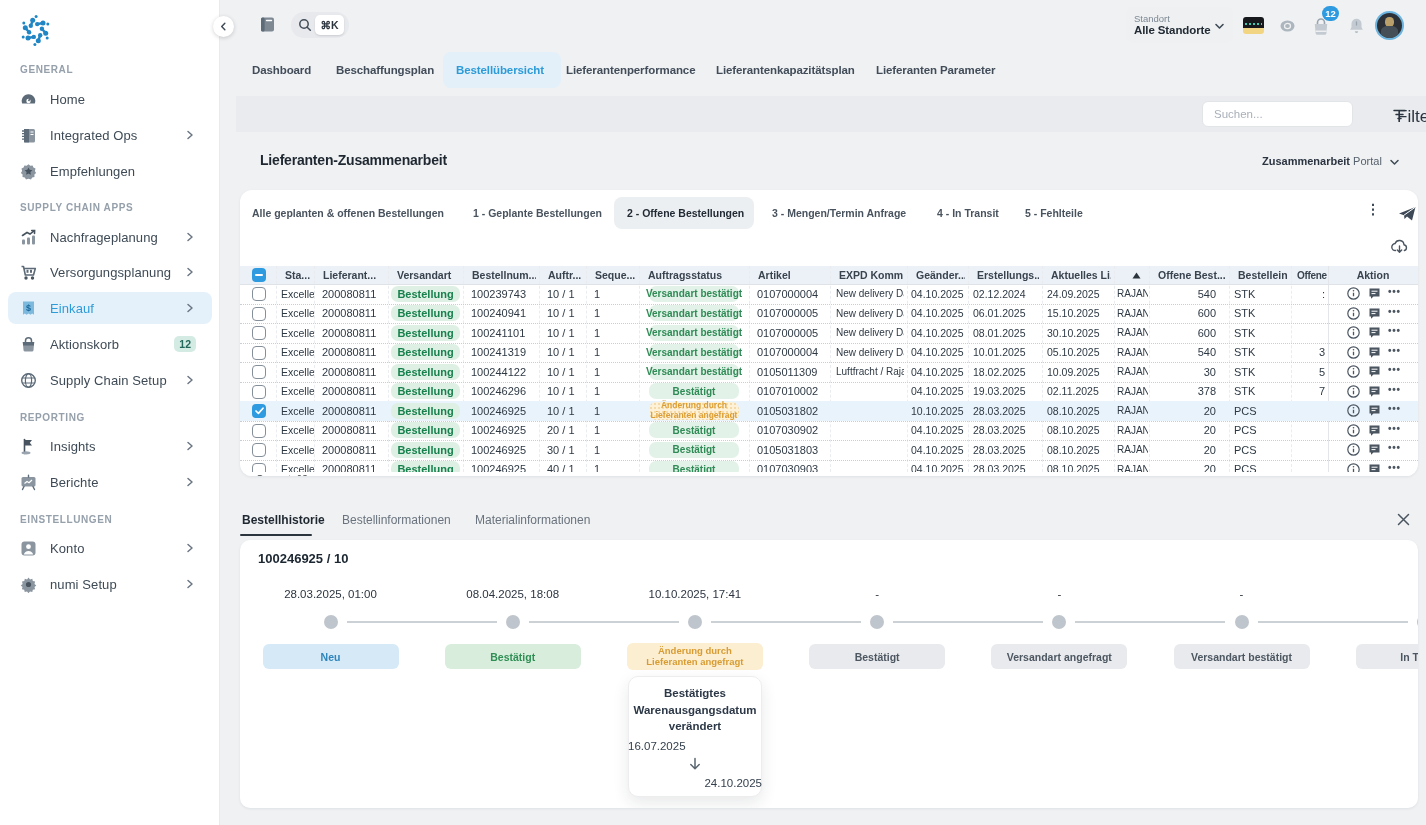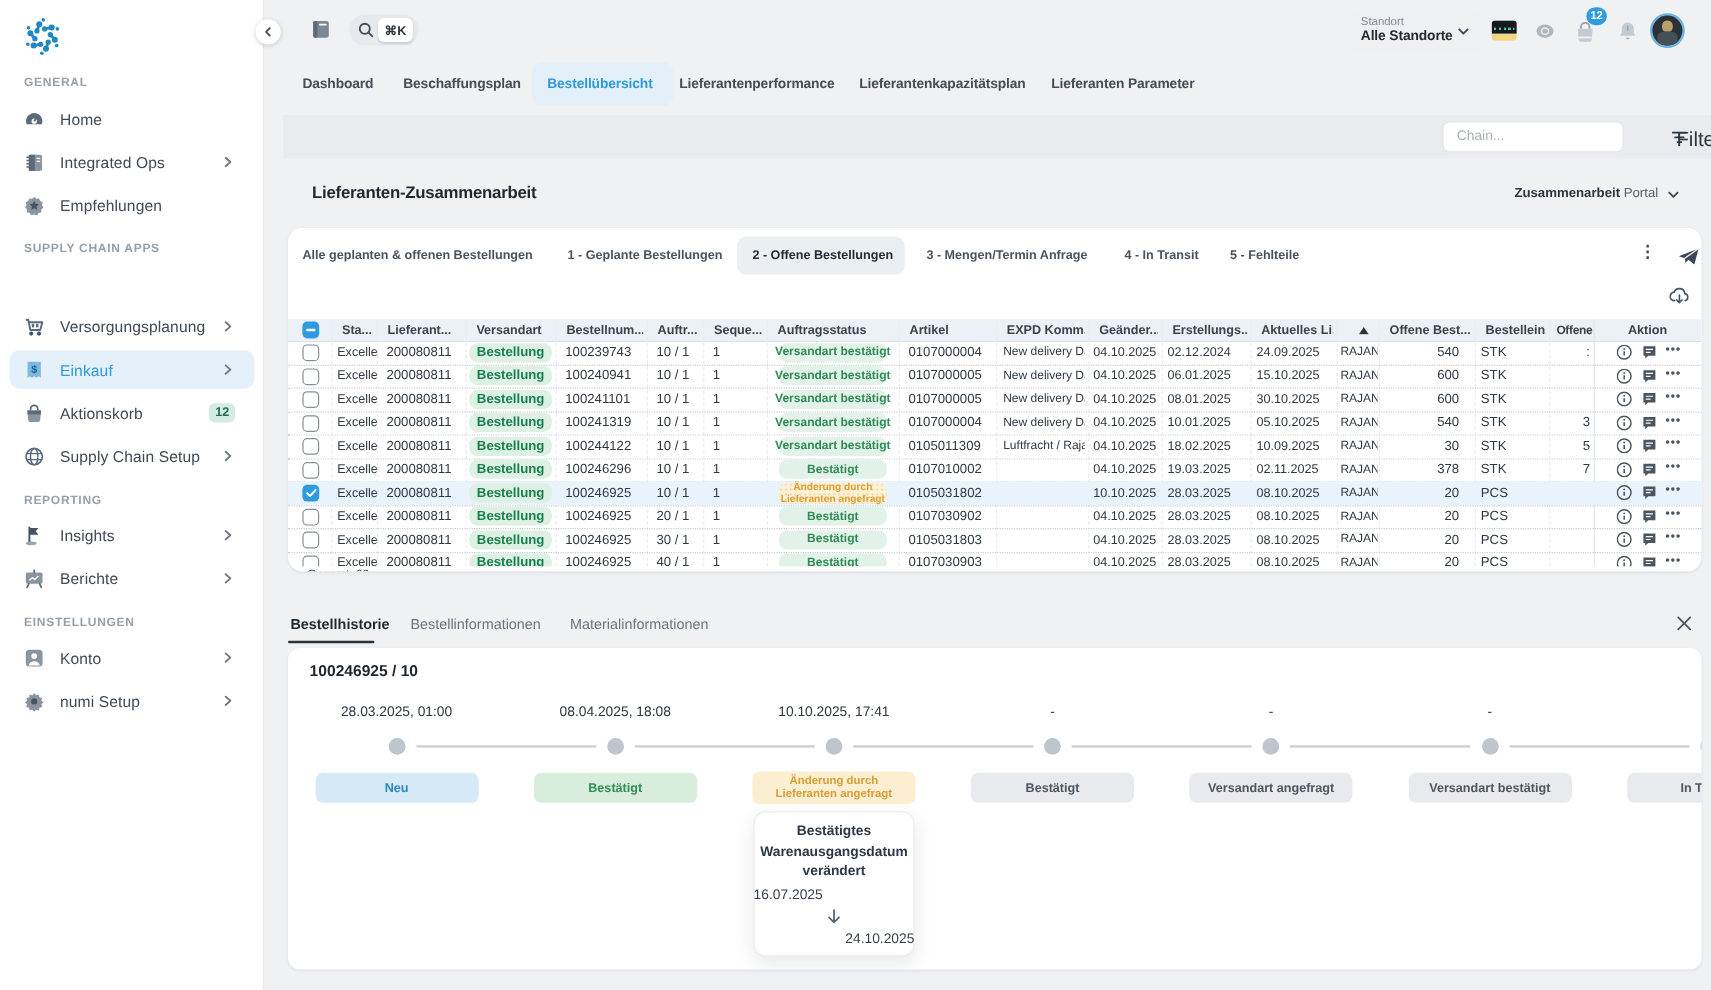--- a/index.html
+++ b/index.html
@@ -81,20 +81,37 @@
 <div class="nav-item" style="top:155px">
 <span class="ic">
         <svg width="17" height="17" viewBox="0 0 17 17">
           <path d="M8.5 1.2l1.8 1.5 2.3-.3.8 2.2 2.1 1-.6 2.3 1.2 2-1.7 1.6.1 2.4-2.3.5-1.2 2-2.5-.6-2.5.6-1.2-2-2.3-.5.1-2.4L.9 9.9l1.2-2-.6-2.3 2.1-1 .8-2.2 2.3.3z" fill="#8a95a0"></path>
           <path d="M8.5 4.4l1.2 2.4 2.7.4-2 1.9.5 2.7-2.4-1.3-2.4 1.3.5-2.7-2-1.9 2.7-.4z" fill="#47535e"></path>
         </svg>
       </span>
       <span class="tx">Empfehlungen</span>
 </div>
 <div class="nav-label" style="top:202px">SUPPLY CHAIN APPS</div>
+<div class="nav-item" style="top:221px">
+<span class="ic">
+        <svg width="17" height="17" viewBox="0 0 17 17">
+          <rect x="2" y="10.5" width="3" height="5" rx="1" fill="#8a95a0"></rect>
+          <rect x="7" y="8.5" width="3" height="7" rx="1" fill="#8a95a0"></rect>
+          <rect x="12" y="6.5" width="3" height="9" rx="1" fill="#8a95a0"></rect>
+          <path d="M2.5 6.5 L7 3.5 L10 5 L14 1.8" stroke="#47535e" stroke-width="1.6" fill="none" stroke-linecap="round"></path>
+          <path d="M14.5 4.5 L14.6 1.6 L11.7 1.5" stroke="#47535e" stroke-width="1.6" fill="none" stroke-linecap="round"></path>
+        </svg>
+      </span>
+      <span class="tx">Nachfrageplanung</span>
+<span class="chev">
+        <svg width="8" height="10" viewBox="0 0 8 10">
+          <path d="M2 1.5 L6 5 L2 8.5" stroke="#6b7682" stroke-width="1.5" fill="none" stroke-linecap="round" stroke-linejoin="round"></path>
+        </svg>
+      </span>
+</div>
 <div class="nav-item" style="top:256px">
 <span class="ic">
         <svg width="17" height="17" viewBox="0 0 17 17">
           <path d="M1.5 2.5h2l1.8 8.5h8.2l1.8-6.5H4.5" stroke="#5d6b78" stroke-width="1.6" fill="none" stroke-linejoin="round"></path>
           <rect x="6.5" y="5.8" width="2" height="3" fill="#5d6b78"></rect>
           <rect x="10" y="5.8" width="2" height="3" fill="#5d6b78"></rect>
           <circle cx="6" cy="14" r="1.7" fill="#47535e"></circle>
           <circle cx="12.5" cy="14" r="1.7" fill="#47535e"></circle>
         </svg>
       </span>
@@ -251,21 +268,21 @@
   </div>
 <div class="abs" style="left:443px;top:52px;width:118px;height:36px;border-radius:8px;background:#e3f0fa;"></div>
 <div class="abs" style="left:252px;top:64px;font-size:11.5px;font-weight:bold;color:#424d59;letter-spacing:-.1px;">Dashboard</div>
 <div class="abs" style="left:336px;top:64px;font-size:11.5px;font-weight:bold;color:#424d59;letter-spacing:-.1px;">Beschaffungsplan</div>
 <div class="abs" style="left:456px;top:64px;font-size:11.5px;font-weight:bold;color:#2d9bd8;letter-spacing:-.1px;">Bestellübersicht</div>
 <div class="abs" style="left:566px;top:64px;font-size:11.5px;font-weight:bold;color:#424d59;letter-spacing:-.1px;">Lieferantenperformance</div>
 <div class="abs" style="left:716px;top:64px;font-size:11.5px;font-weight:bold;color:#424d59;letter-spacing:-.1px;">Lieferantenkapazitätsplan</div>
 <div class="abs" style="left:876px;top:64px;font-size:11.5px;font-weight:bold;color:#424d59;letter-spacing:-.1px;">Lieferanten Parameter</div>
 <div class="abs" style="left:236px;top:96px;width:1190px;height:36px;background:#e9ebee;"></div>
 <div class="abs" style="left:1202px;top:101px;width:151px;height:26px;background:#fff;border-radius:6px;border:1px solid #e2e5e8;"></div>
-<div class="abs" style="left:1214px;top:108px;font-size:11.5px;color:#a9b0b8;">Chain...</div>
+<div class="abs" style="left:1214px;top:108px;font-size:11.5px;color:#a9b0b8;">Suchen...</div>
 <div class="abs" style="left:1358px;top:107px;font-size:17px;font-weight:normal;color:#2b3440;padding-left:39px;">Filter</div>
 <svg class="abs" style="left:1393px;top:109px" width="13" height="11" viewBox="0 0 13 11">
     <path d="M1 1.5h11M3 5.5h7M5 9.5h3" stroke="#2b3440" stroke-width="1.5" stroke-linecap="round"></path>
   </svg>
 <div class="abs" style="left:260px;top:152px;font-size:14px;font-weight:bold;color:#1f2830;letter-spacing:-.2px;">Lieferanten-Zusammenarbeit</div>
 <div class="abs" style="left:1262px;top:155px;font-size:11px;color:#57616c;"><b style="color:#2b3440;">Zusammenarbeit</b> Portal</div>
 <svg class="abs" style="left:1389px;top:157px" width="11" height="11" viewBox="0 0 11 11">
     <path d="M2 3.5 L5.5 7 L9 3.5" stroke="#3e4a55" stroke-width="1.5" fill="none" stroke-linecap="round" stroke-linejoin="round"></path>
   </svg>
 <div class="abs" style="left:240px;top:190px;width:1178px;height:286px;background:#fff;border-radius:12px;box-shadow:0 1px 3px rgba(20,30,40,.07);overflow:hidden;">

